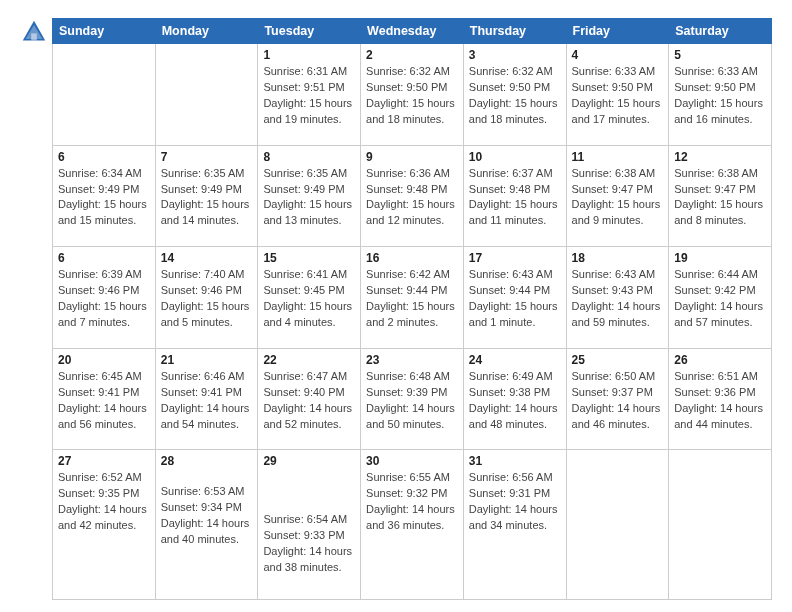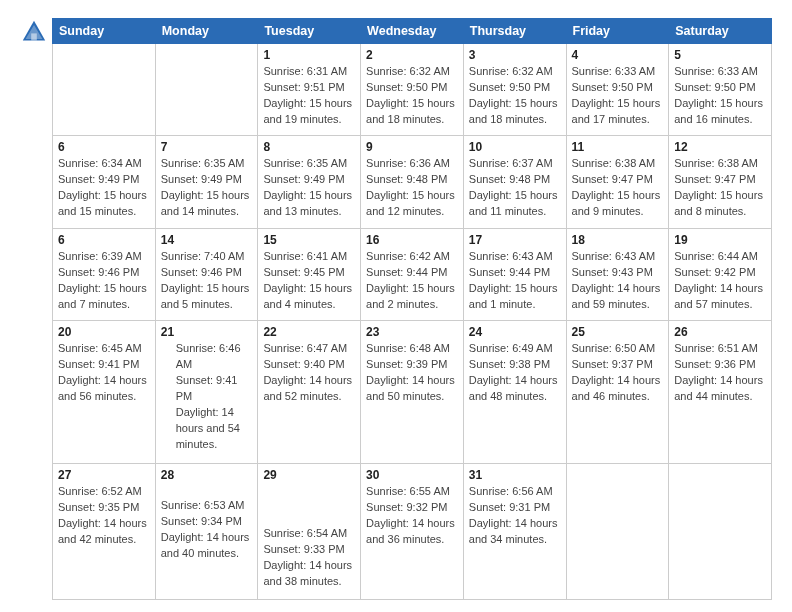--- a/index.html
+++ b/index.html
@@ -266,21 +266,21 @@
         </tr>
         <tr class="alt-row">
           <td>
             <span class="day-num">20</span>
             <div class="day-info" style="white-space: pre-line;">Sunrise: 6:45 AM
 Sunset: 9:41 PM
 Daylight: 14 hours and 56 minutes.</div>
           </td>
           <td>
             <span class="day-num">21</span>
-            <div class="day-info" style="white-space: pre-line; margin-left: 15px;">Sunrise: 6:46 AM
+            <div class="day-info" style="white-space: pre-line;">Sunrise: 6:46 AM
 Sunset: 9:41 PM
 Daylight: 14 hours and 54 minutes.</div>
           </td>
           <td>
             <span class="day-num">22</span>
             <div class="day-info" style="white-space: pre-line;">Sunrise: 6:47 AM
 Sunset: 9:40 PM
 Daylight: 14 hours and 52 minutes.</div>
           </td>
           <td>

